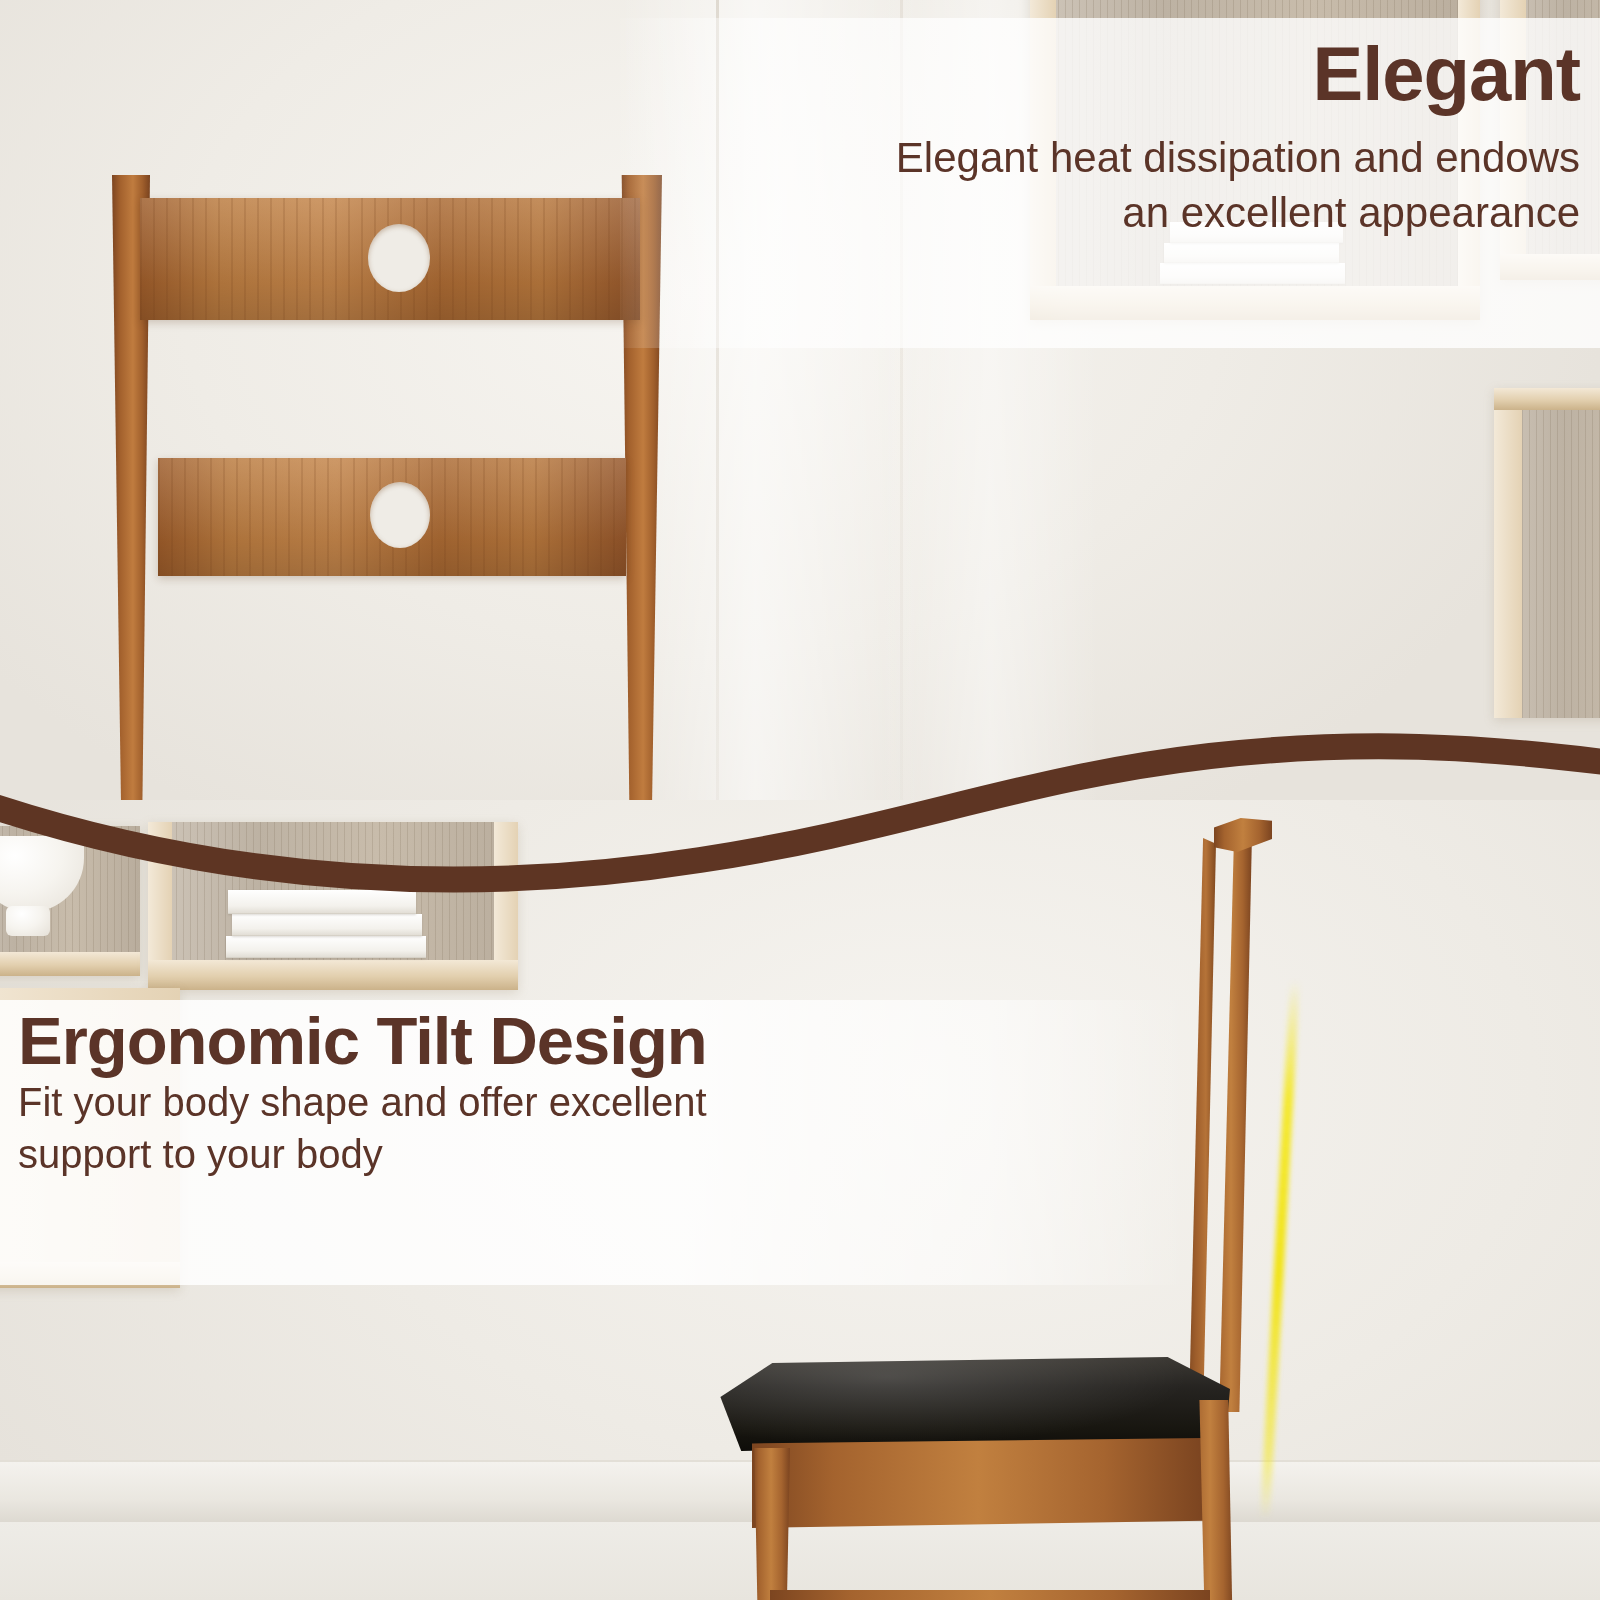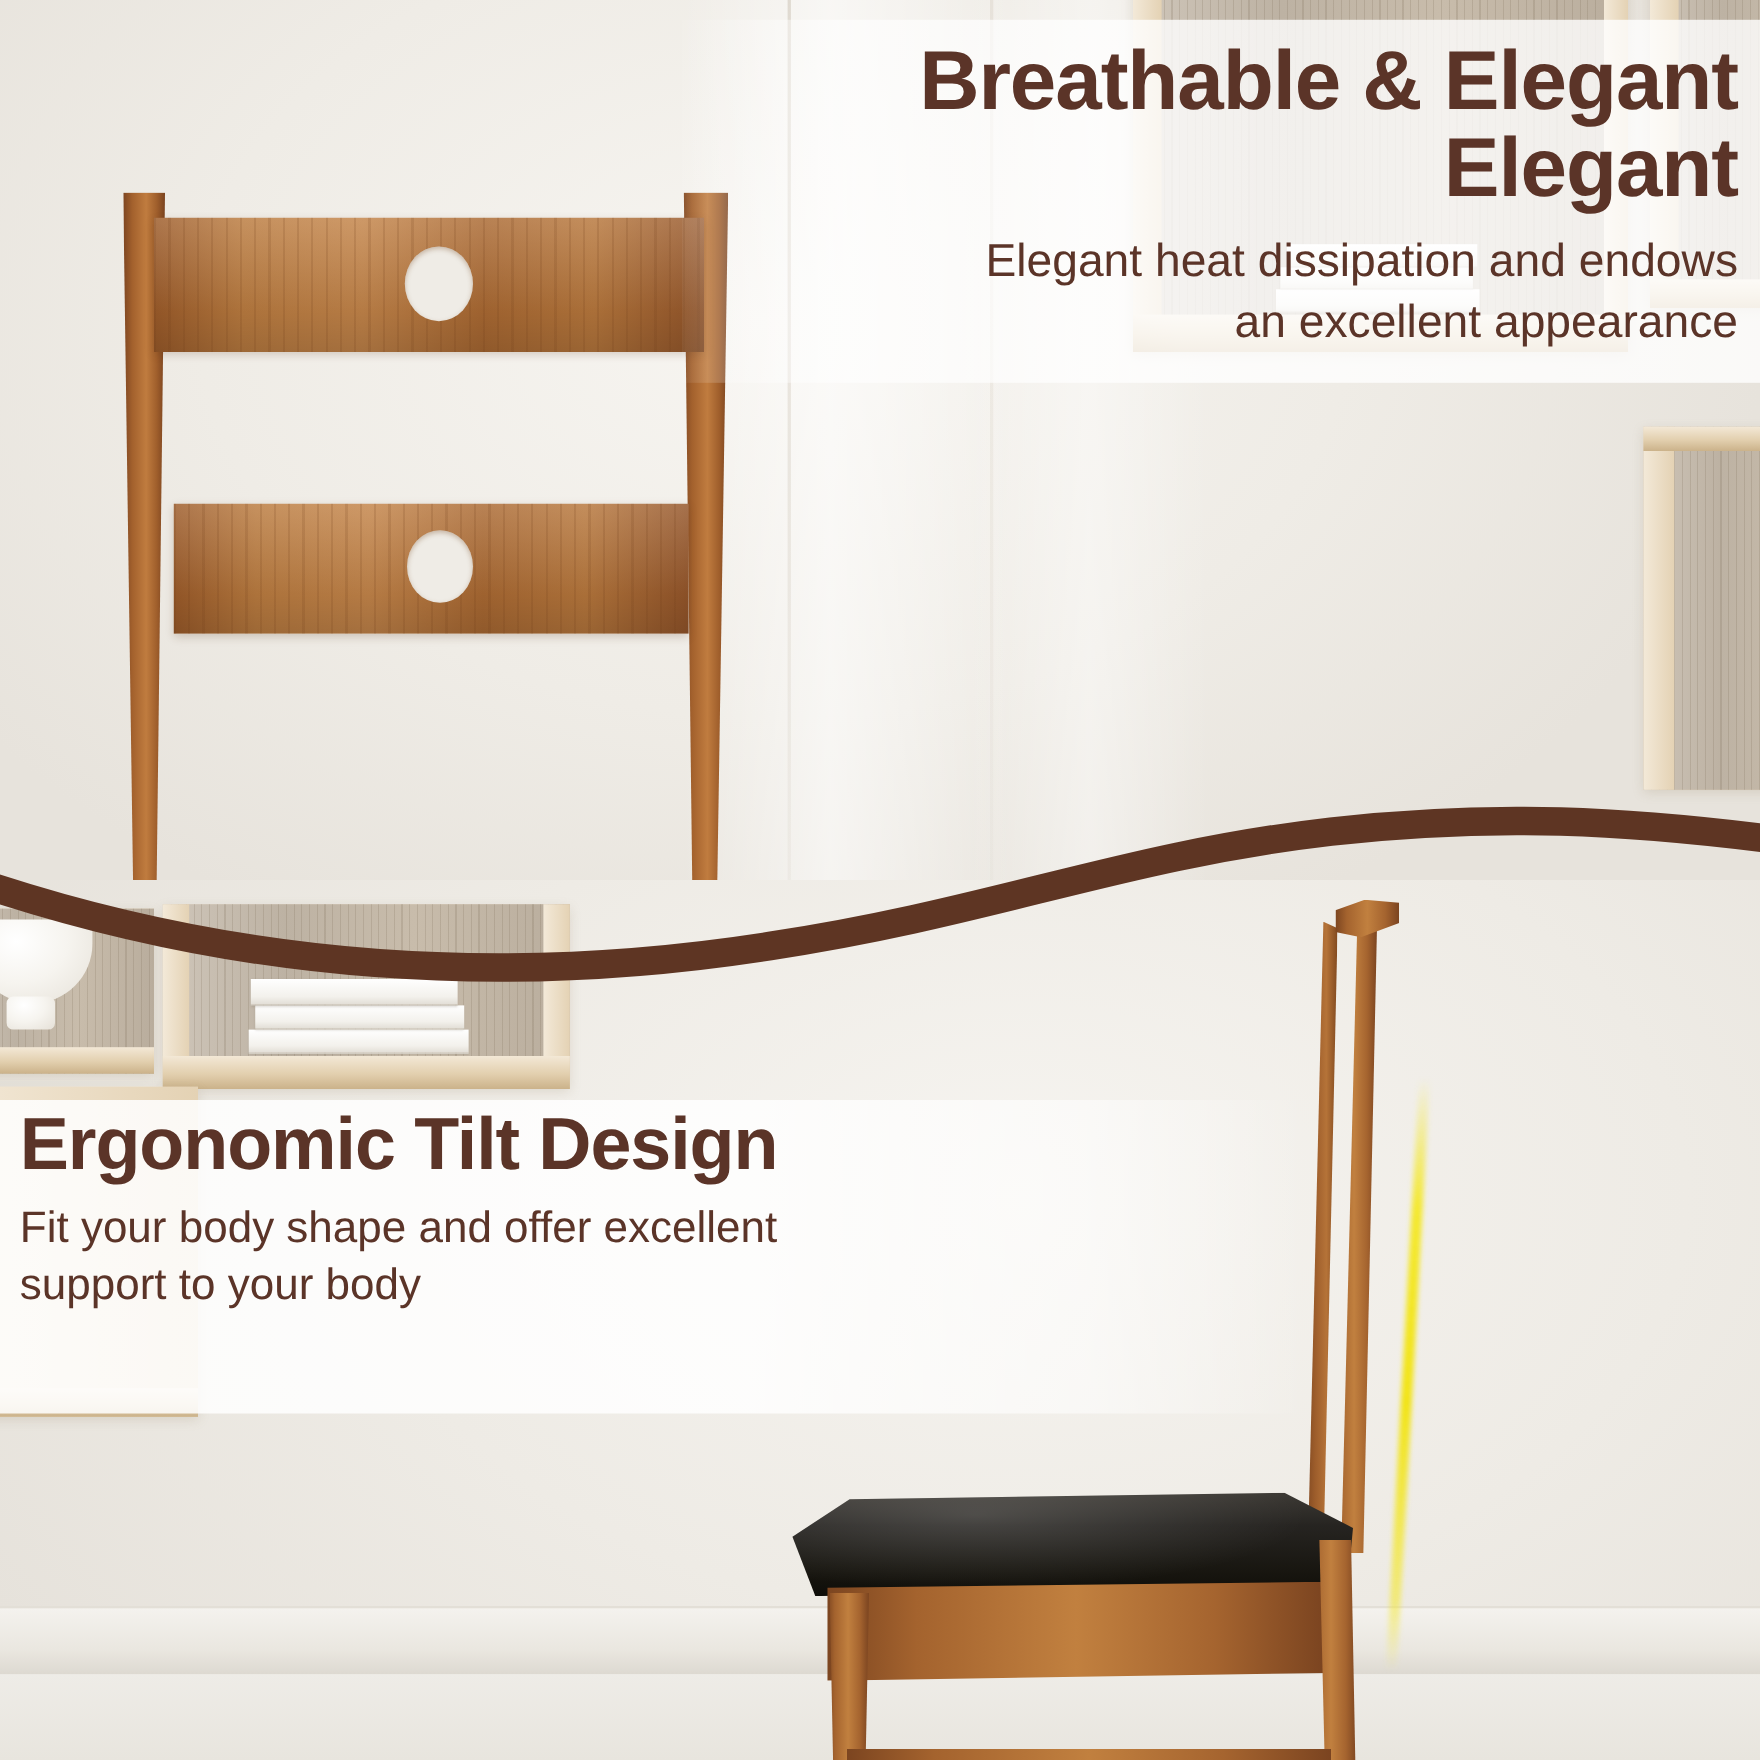--- a/index.html
+++ b/index.html
@@ -166,21 +166,21 @@
   }
   .h-top { font-size:76px; }
   .h-bottom { font-size:67px; }
 
   .subline {
     color:#5b3428;
     font-weight:normal;
     line-height:1.30;
   }
   .s-top { font-size:42px; margin-top:18px; }
-  .s-bottom { font-size:40px; margin-top:14px; }
+  .s-bottom { font-size:40px; margin-top:0; }
 </style>
 </head>
 <body>
 
 <div id="canvas">
 
   <div class="scene-top">
 
     <div class="wall-sheen-a"></div>
     <div class="wall-sheen-b"></div>
@@ -294,21 +294,20 @@
     <svg width="1600" height="230" viewBox="0 0 1600 230" preserveAspectRatio="none">
       <path d="M -20 112 C 230 196, 470 206, 700 170 C 900 140, 1020 88, 1210 66 C 1360 49, 1480 56, 1620 74" fill="none" stroke="#5e3523" stroke-width="26" stroke-linecap="round"></path>
     </svg>
   </div>
 
   <div class="panel panel-top"></div>
   <div class="panel panel-bottom"></div>
 
   <div class="txt-block tb-top">
     <div class="headline h-top">
-      <div>Breathable &amp; Elegant</div>
       <div>Elegant</div>
     </div>
     <div class="subline s-top">
       <div>Elegant heat dissipation and endows</div>
       <div>an excellent appearance</div>
     </div>
   </div>
 
   <div class="txt-block tb-bottom">
     <div class="headline h-bottom">

